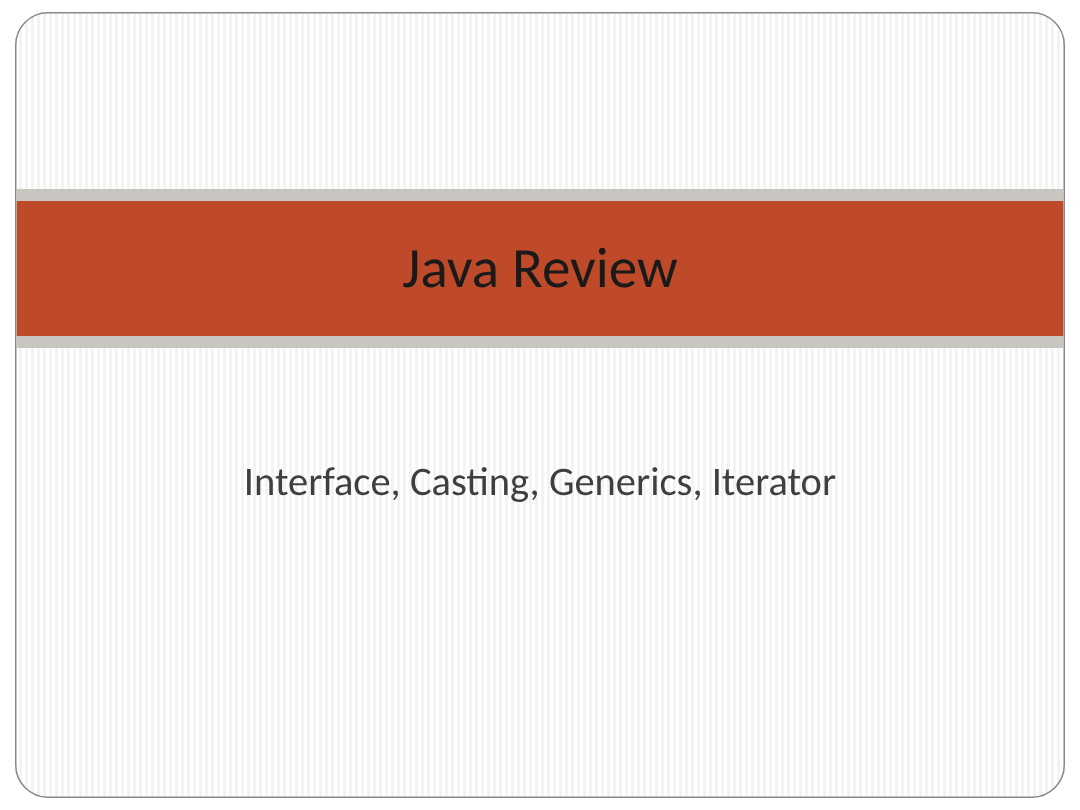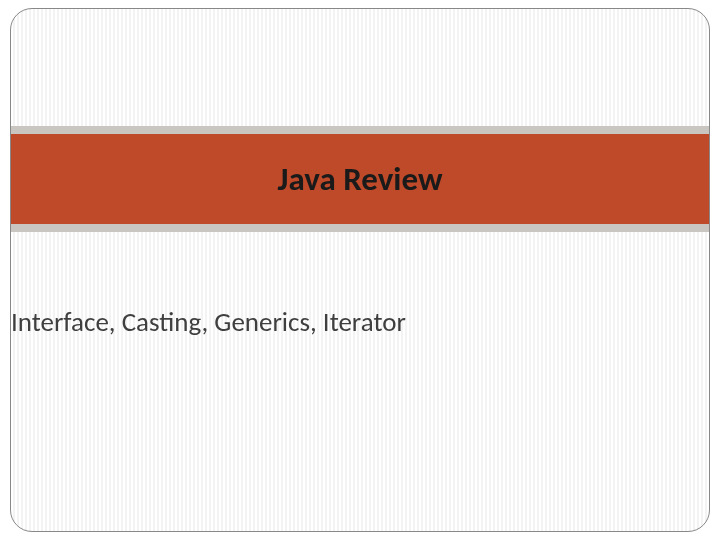--- a/index.html
+++ b/index.html
@@ -53,29 +53,30 @@
     }
     .title-band-bottom {
       position: absolute;
       top: 215px;
       left: 0;
       right: 0;
       height: 8px;
       background: #c9c5c0;
     }
     .title-text {
-      font-size: 33px;
+      font-size: 38px;
       color: #1a1a1a;
-      font-weight: 700;
+      font-weight: 400;
     }
     .subtitle {
       position: absolute;
       top: 296px;
       left: 0;
       right: 0;
+      text-align: center;
       font-size: 27px;
       color: #3f3f3f;
       font-weight: 400;
     }
   </style>
 </head>
 <body>
 
 <div class="slide">
   <div class="title-band-top"></div>

